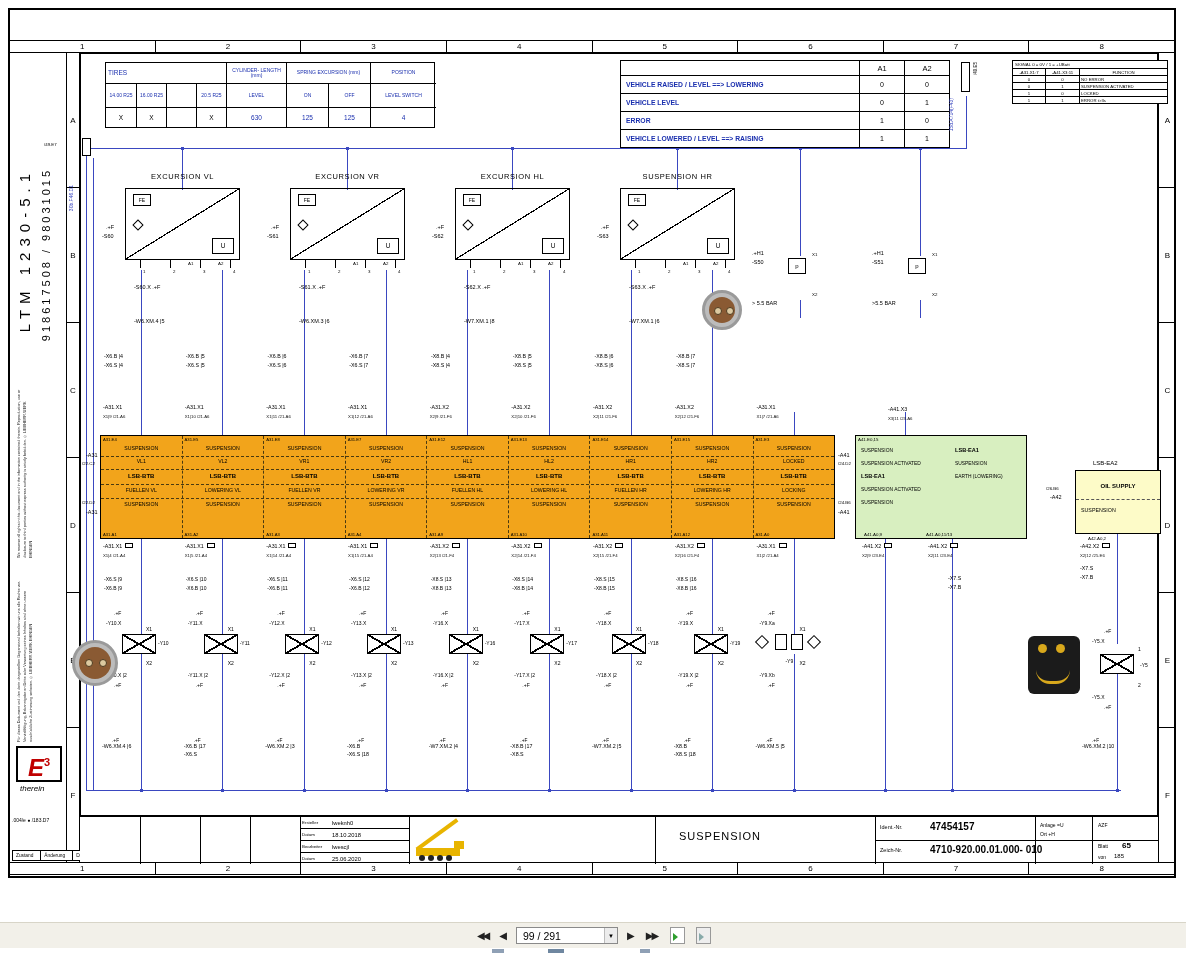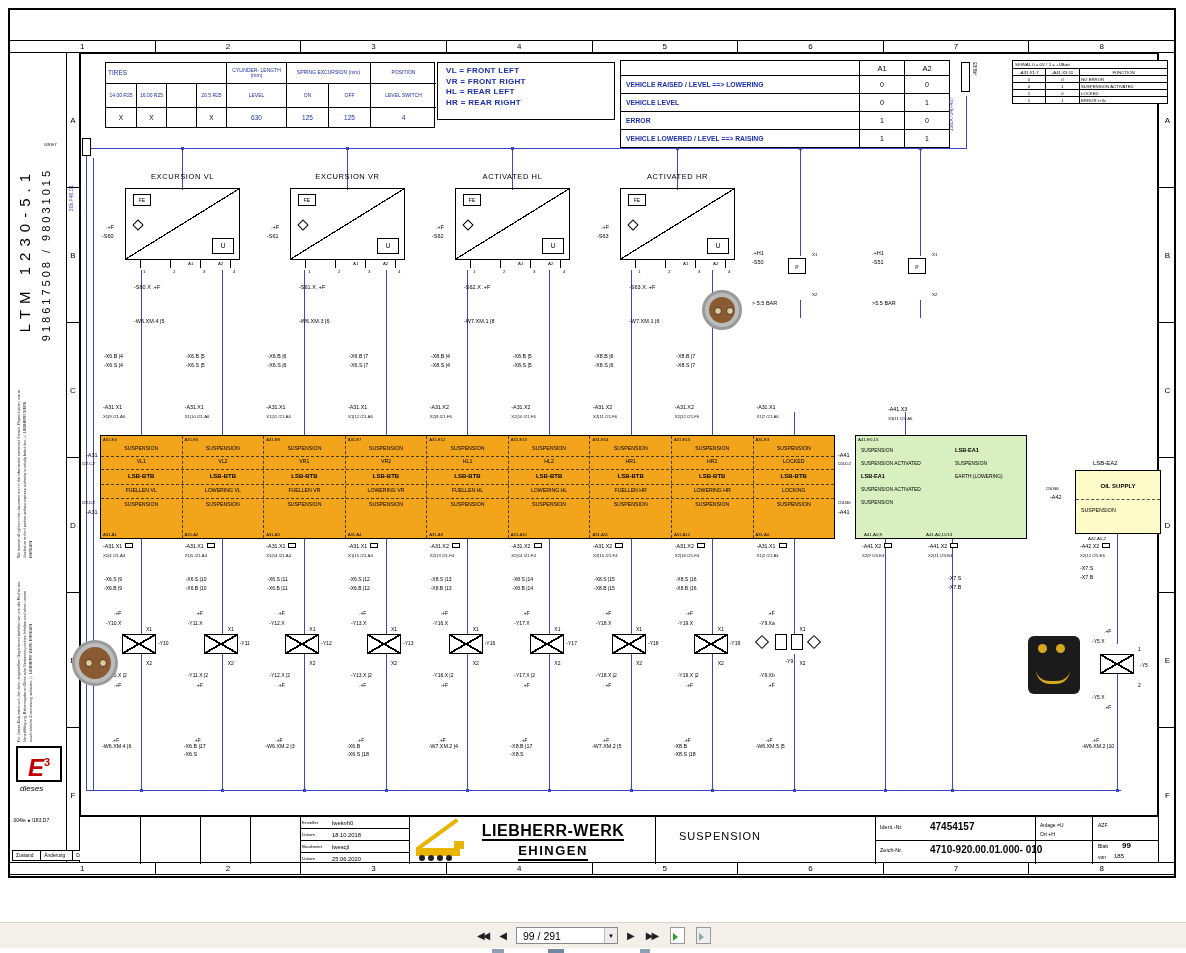--- a/index.html
+++ b/index.html
@@ -205,21 +205,21 @@
     </div>
 
   <div class="vlabel sb-model" style="left:16px;top:168px">LTM 1230-5.1</div>
   <div class="vlabel sb-num" style="left:40px;top:168px">918617508   /   98031015</div>
   <div class="vsmall" style="left:16px;top:386px;height:172px">We reserve all rights in this document and in the information contained therein. Reproduction, use or disclosure to third parties without express authority is strictly forbidden. © LIEBHERR-WERK EHINGEN</div>
   <div class="vsmall" style="left:16px;top:570px;height:172px">Für dieses Dokument und den darin dargestellten Gegenstand behalten wir uns alle Rechte vor. Vervielfältigung, Bekanntgabe an Dritte oder Verwertung seines Inhaltes sind ohne unsere ausdrückliche Zustimmung verboten. © LIEBHERR-WERK EHINGEN</div>
   <div class="e3box">
     <span class="e3e">E</span>
       <span class="e3sup">3</span>
   </div>
-  <div class="e3series">dieses</div>
+  <div class="e3series">therein</div>
   <div class="lbl" style="left:12px;top:818px;font-size:5px">.004/e  ● /183.D7</div>
   <div class="sbf">
       <span>Zustand</span>
       <span>Änderung</span>
       <span>Datum</span>
       <span>Name</span>
     </div>
 
   <div class="tires">
     <div class="tc ttl toprow first" style="grid-column:1/5">TIRES</div>
@@ -237,26 +237,20 @@
     <div class="tc mark first">X</div>
     <div class="tc mark">X</div>
     <div class="tc mark"></div>
     <div class="tc mark">X</div>
     <div class="tc val">630</div>
     <div class="tc val">125</div>
     <div class="tc val">125</div>
     <div class="tc val">4</div>
   </div>
 
-  <div class="legend">
-      <div class="legend-line">VL = FRONT LEFT</div>
-      <div class="legend-line">VR = FRONT RIGHT</div>
-      <div class="legend-line">HL = REAR LEFT</div>
-      <div class="legend-line">HR = REAR RIGHT</div>
-    </div>
 
   <div class="truth">
       <div class="tt-c"></div>
       <div class="tt-c tt-h">A1</div>
       <div class="tt-c tt-h">A2</div>
       <div class="tt-c tt-l">VEHICLE RAISED / LEVEL ==&gt; LOWERING</div>
       <div class="tt-c tt-v">0</div>
       <div class="tt-c tt-v">0</div>
       <div class="tt-c tt-l">VEHICLE LEVEL</div>
       <div class="tt-c tt-v">0</div>
@@ -420,21 +414,21 @@
         <div class="upin" style="left: 130px;"></div>
         <div class="upin-num" style="left: 133px;">4</div>
         <div class="ua" style="left: 88px;">A1</div>
         <div class="ua" style="left: 118px;">A2</div>
         <div class="ulbl" style="left: 6px; top: 52px;">.+F</div>
         <div class="ulbl" style="left: 2px; top: 61px;">-S61</div>
         <div class="ulbl" style="left: 34px; top: 112px;">-S61.X   .+F</div>
         <div class="ulbl" style="left: 34px; top: 146px;">-W6.XM.3 |6</div>
       </div>
       <div class="unit">
-        <div class="unit-title">ACTIVATED HL</div>
+        <div class="unit-title">EXCURSION HL</div>
         <div class="ubox">
           <div class="fe">FE</div>
           <div class="diamond"></div>
           <div class="ubu">U</div>
         </div>
         <div class="upin" style="left: 40px;"></div>
         <div class="upin-num" style="left: 43px;">1</div>
         <div class="upin" style="left: 70px;"></div>
         <div class="upin-num" style="left: 73px;">2</div>
         <div class="upin" style="left: 100px;"></div>
@@ -442,21 +436,21 @@
         <div class="upin" style="left: 130px;"></div>
         <div class="upin-num" style="left: 133px;">4</div>
         <div class="ua" style="left: 88px;">A1</div>
         <div class="ua" style="left: 118px;">A2</div>
         <div class="ulbl" style="left: 6px; top: 52px;">.+F</div>
         <div class="ulbl" style="left: 2px; top: 61px;">-S62</div>
         <div class="ulbl" style="left: 34px; top: 112px;">-S62.X   .+F</div>
         <div class="ulbl" style="left: 34px; top: 146px;">-W7.XM.1 |8</div>
       </div>
       <div class="unit">
-        <div class="unit-title">ACTIVATED HR</div>
+        <div class="unit-title">SUSPENSION HR</div>
         <div class="ubox">
           <div class="fe">FE</div>
           <div class="diamond"></div>
           <div class="ubu">U</div>
         </div>
         <div class="upin" style="left: 40px;"></div>
         <div class="upin-num" style="left: 43px;">1</div>
         <div class="upin" style="left: 70px;"></div>
         <div class="upin-num" style="left: 73px;">2</div>
         <div class="upin" style="left: 100px;"></div>
@@ -959,36 +953,32 @@
     <div class="crane">
       <div class="boom"></div>
       <div class="body"></div>
       <div class="cab"></div>
       <div class="wh" style="left:5px"></div>
       <div class="wh" style="left:14px"></div>
       <div class="wh" style="left:23px"></div>
       <div class="wh" style="left:32px"></div>
     </div>
 
-    <div class="lwe">
-      <div><span class="lwe1">LIEBHERR-WERK</span></div>
-      <div><span class="lwe2">EHINGEN</span></div>
-    </div>
 
     <div class="tb-title">SUSPENSION</div>
 
     <span class="tb-s" style="left:800px;top:7px">Ident.-Nr.</span>
     <span class="tb-b" style="left:850px;top:4px">47454157</span>
     <span class="tb-s" style="left:800px;top:30px">Zeich-Nr.</span>
     <span class="tb-b" style="left:850px;top:27px">4710-920.00.01.000- 010</span>
     <span class="tb-s" style="left:960px;top:5px;font-size:5px">Anlage  =U</span>
     <span class="tb-s" style="left:960px;top:14px;font-size:5px">Ort  +H</span>
     <span class="tb-s" style="left:1018px;top:5px;font-size:5px">AZF</span>
     <span class="tb-s" style="left:1018px;top:26px;font-size:5px">Blatt</span>
-    <span class="tb-b" style="left:1042px;top:24px;font-size:8px">99</span>
+    <span class="tb-b" style="left:1042px;top:24px;font-size:8px">65</span>
     <span class="tb-s" style="left:1018px;top:37px;font-size:5px">von</span>
     <span class="tb-s" style="left:1034px;top:36px;font-size:6px">185</span>
   </div>
 
   <div class="toolbar">
     <div class="tb-group">
       <span class="tb-btn">◀◀</span>
       <span class="tb-btn" style="letter-spacing:0">◀</span>
       <span class="page-field">
         <span class="pf-txt">99 / 291</span>

